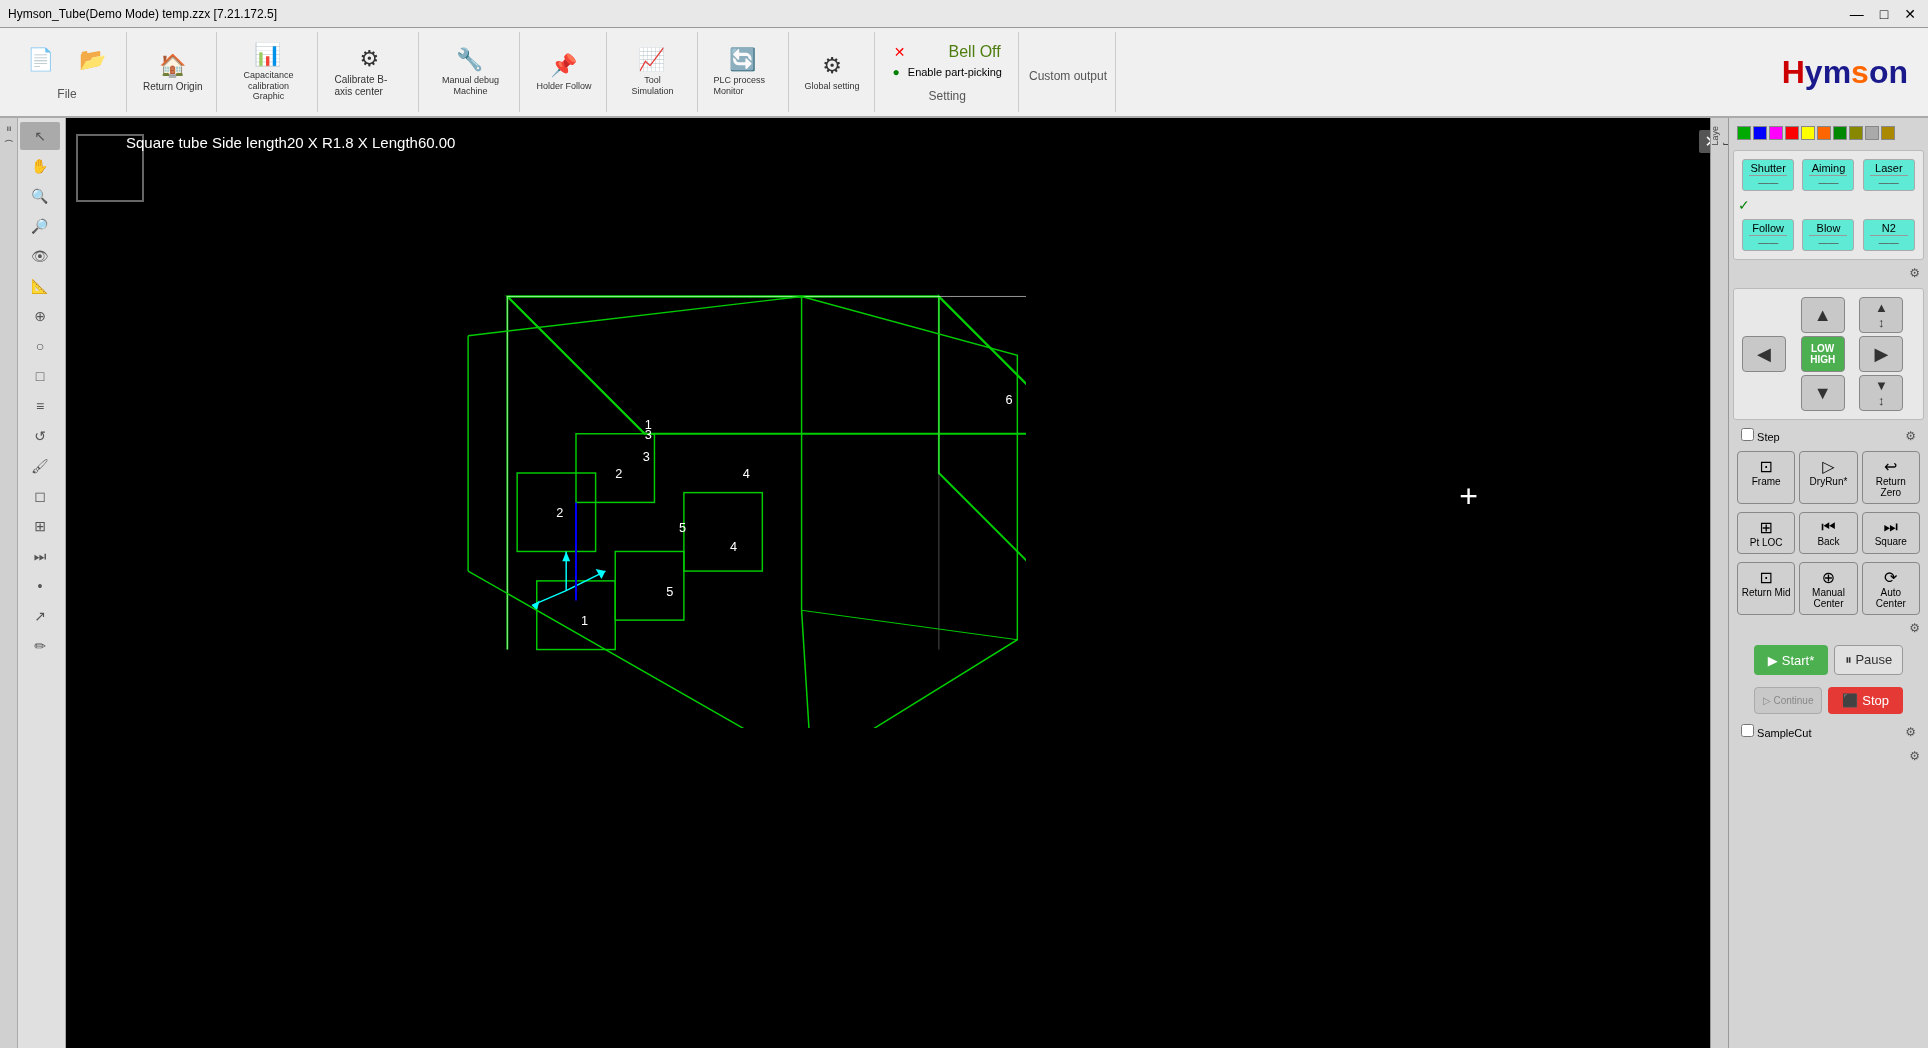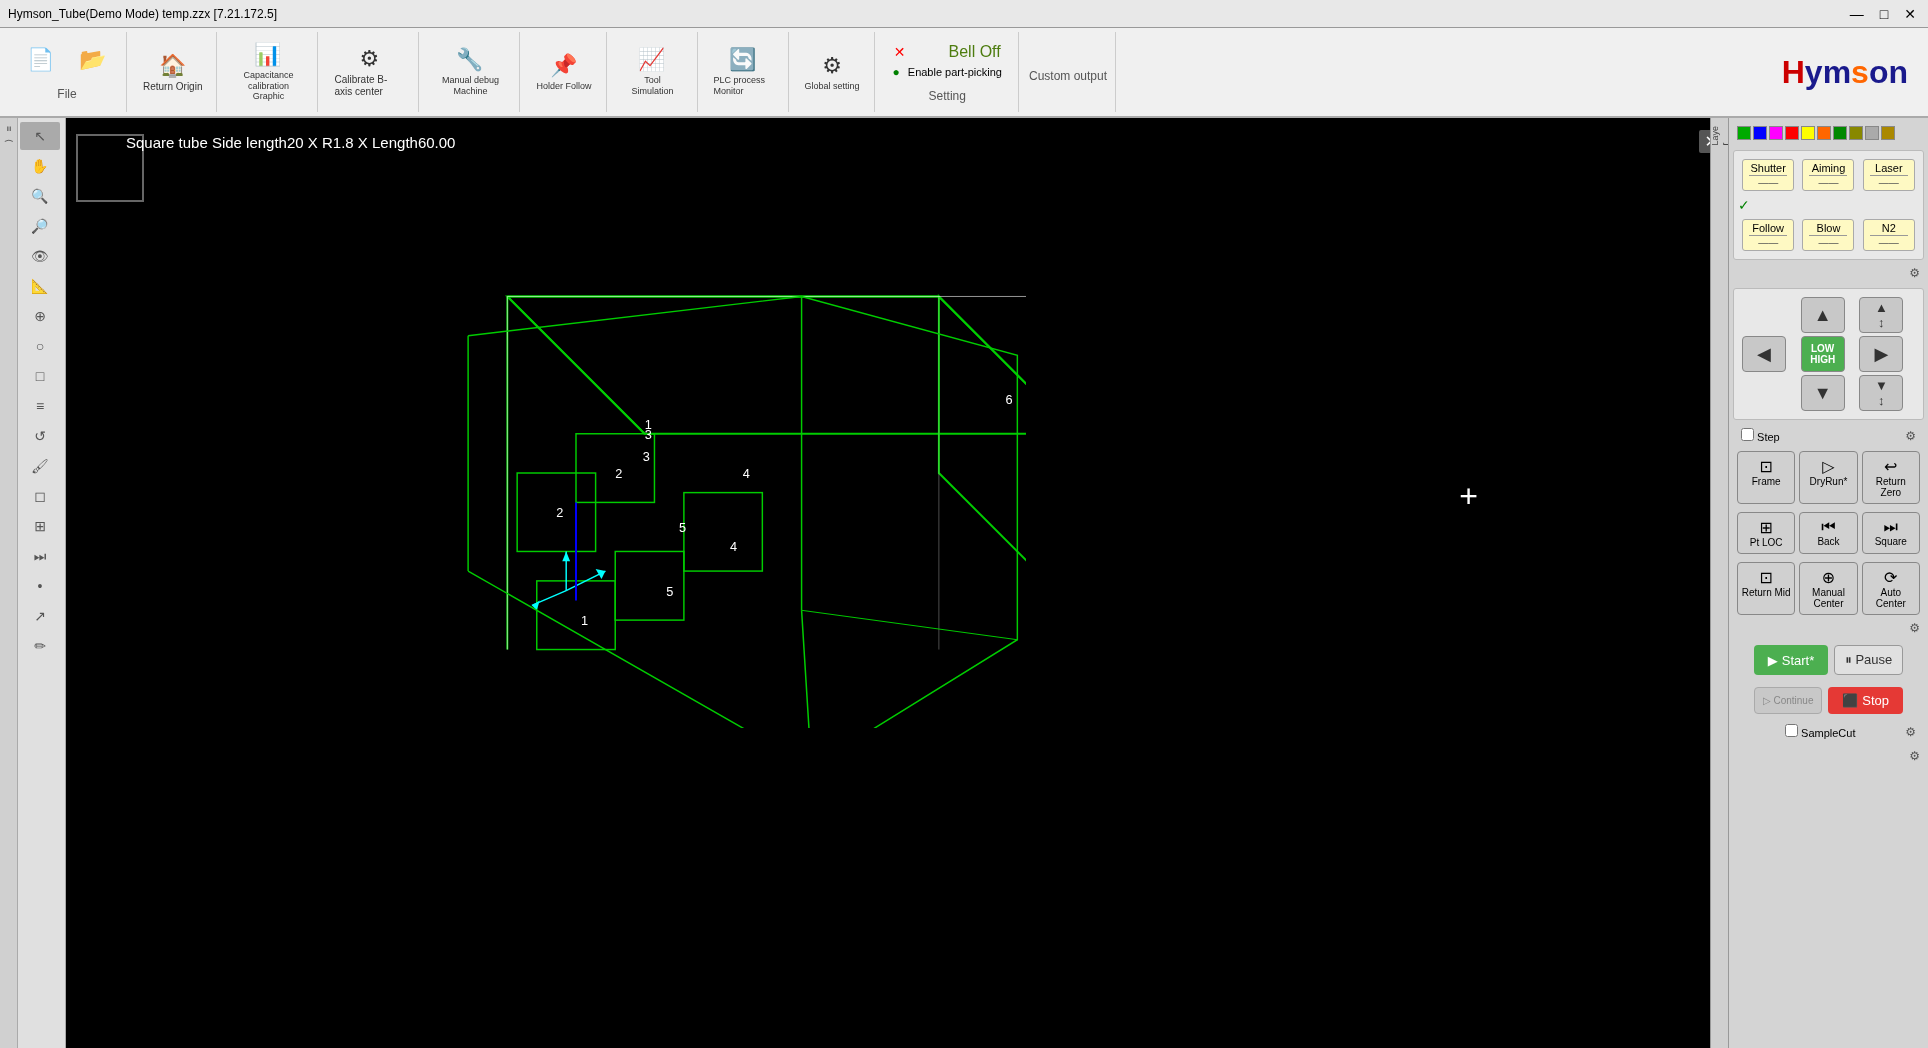--- a/index.html
+++ b/index.html
@@ -167,21 +167,21 @@
       align-items: center;
       padding: 4px 0;
     }
     .rp-btn {
       display: flex;
       flex-direction: column;
       align-items: center;
       font-size: 11px;
       cursor: pointer;
       padding: 2px 6px;
-      background: #fef9c3;
+      background: #5eead4;
       border: 1px solid #aaa;
       border-radius: 3px;
       min-width: 52px;
     }
     .rp-divider { height: 1px; background: #999; margin: 1px 0; width: 100%; }
     .rp-label { font-size: 10px; color: #555; }
 
     
     .dir-pad {
       display: grid;
@@ -288,21 +288,21 @@
       padding: 6px 14px;
       font-size: 13px;
       cursor: pointer;
     }
     .sample-row {
       display: flex;
       align-items: center;
       justify-content: space-between;
       padding: 2px 8px;
     }
-    .sample-row label { font-size: 11px; margin-left: 44px; }
+    .sample-row label { font-size: 11px; }
 
     
     #vertical-tabs {
       width: 18px;
       background: #d0d0d0;
       border-right: 1px solid #aaa;
       display: flex;
       flex-direction: column;
       align-items: center;
       padding: 4px 0;

